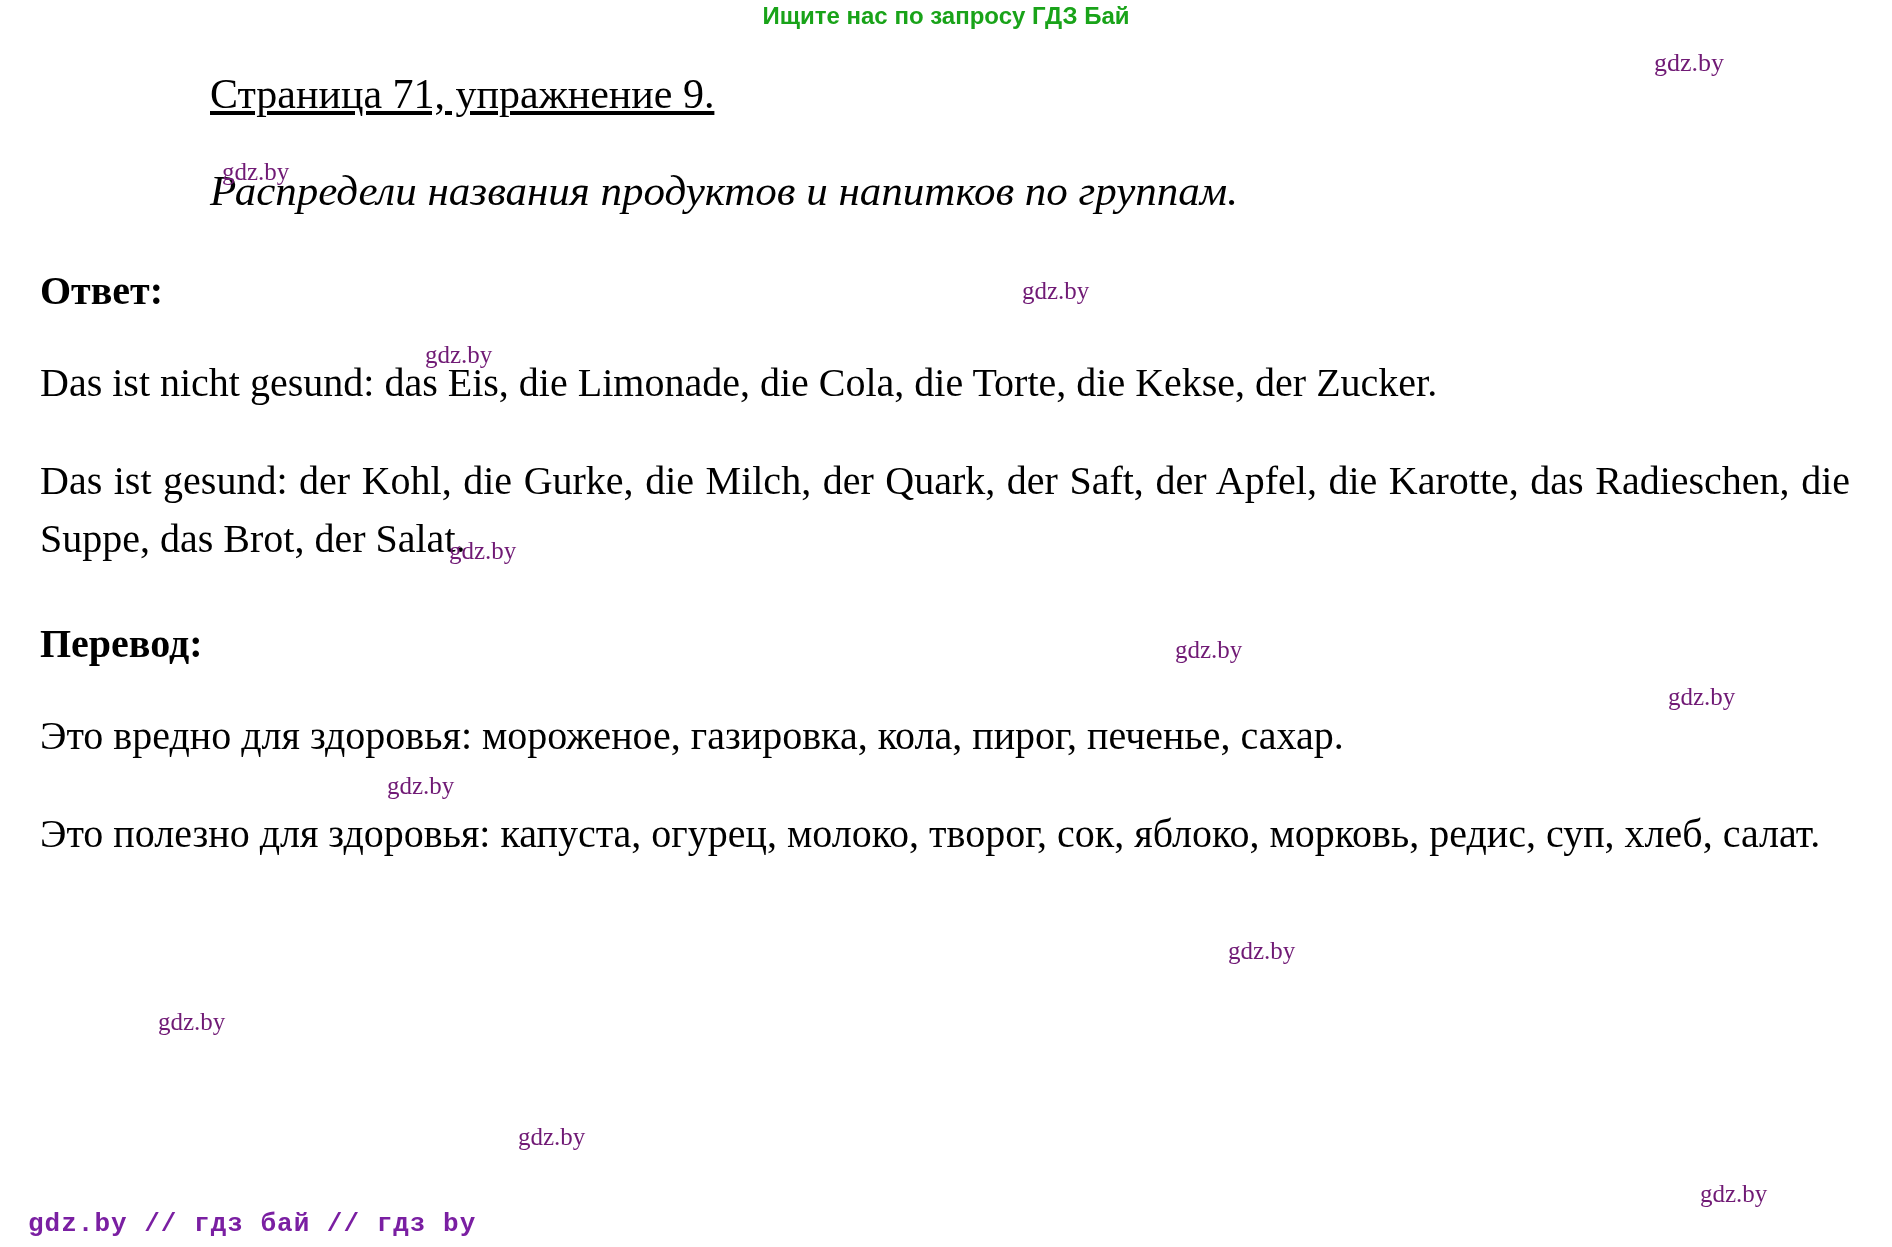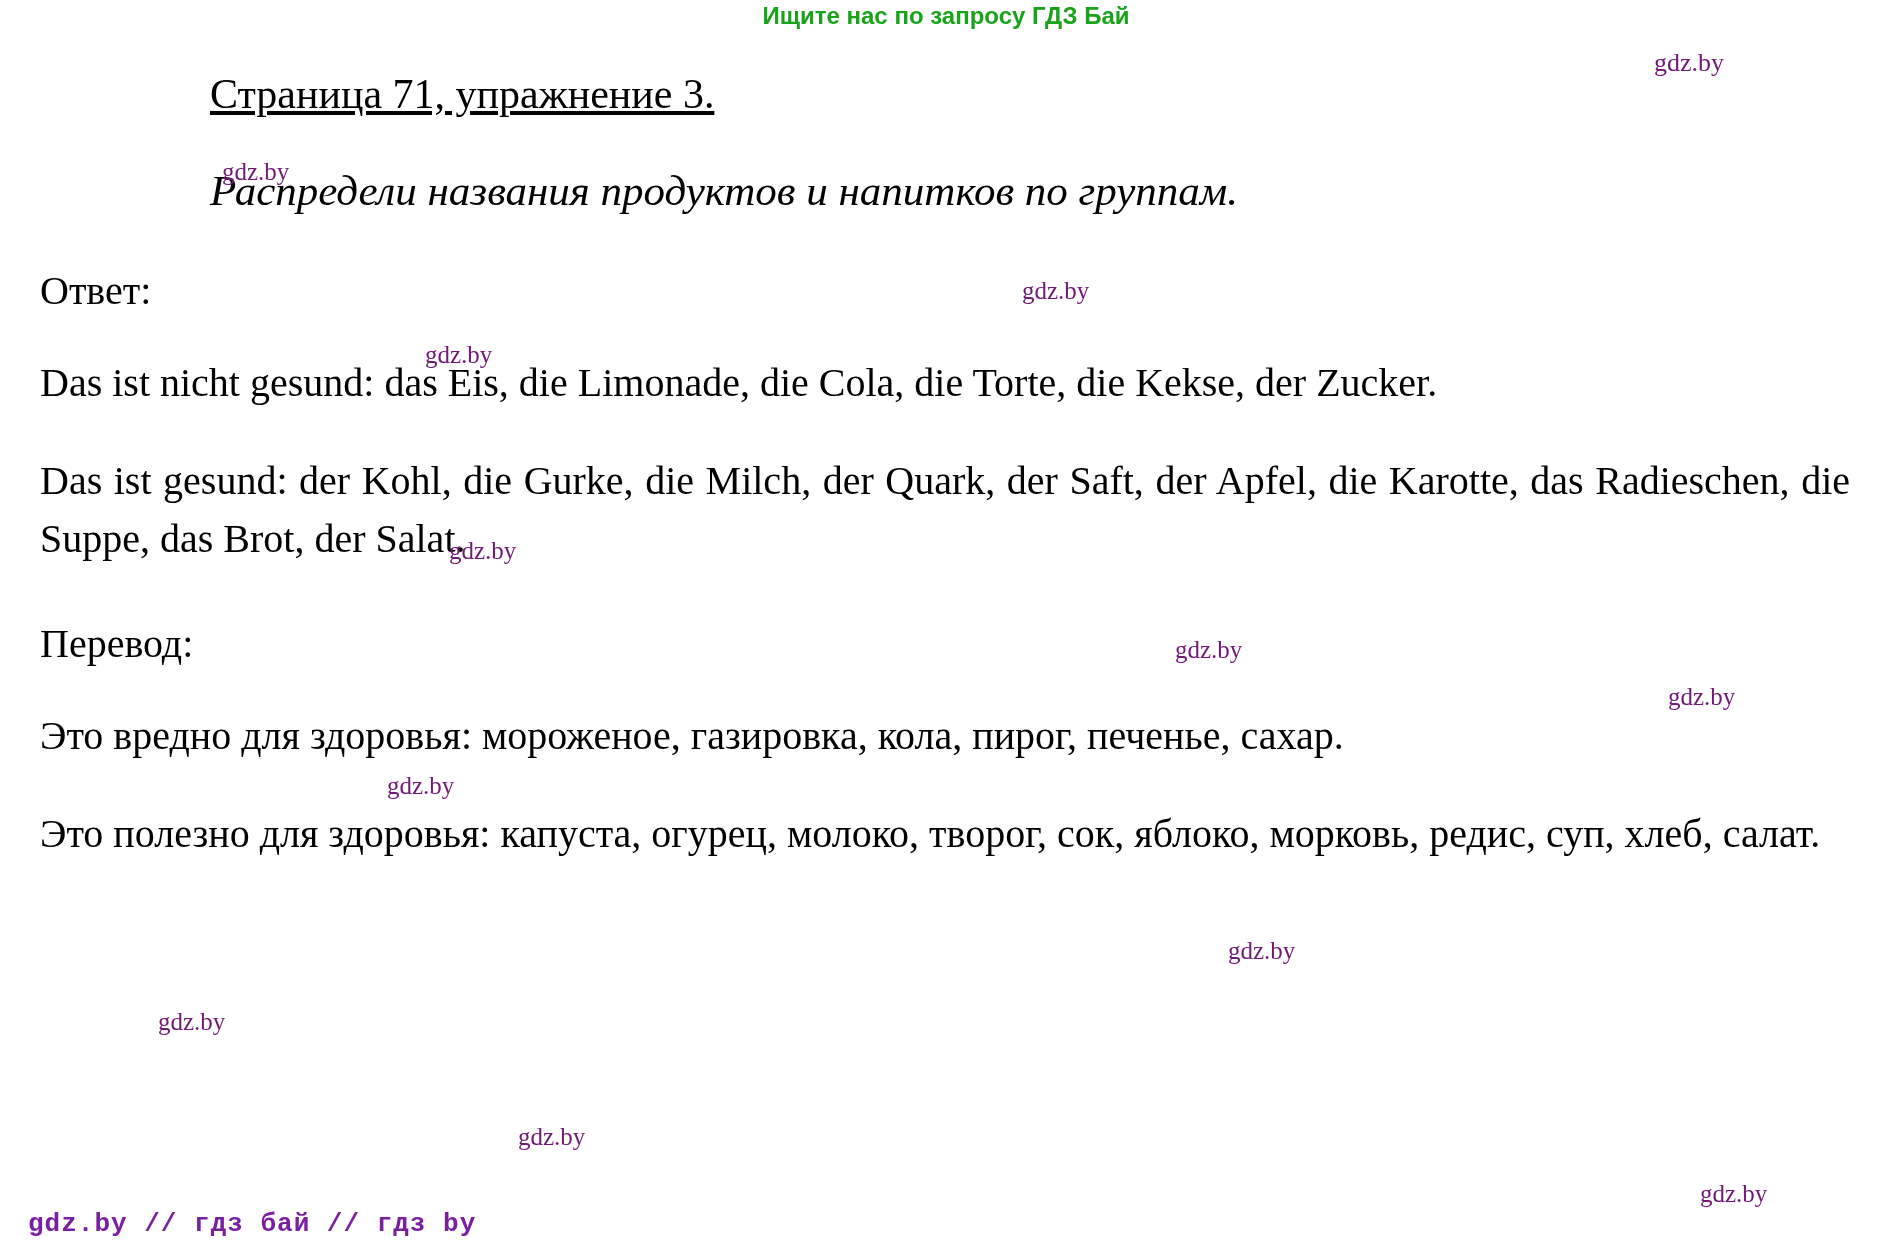--- a/index.html
+++ b/index.html
@@ -45,21 +45,21 @@
 
   .task-text {
     font-size: 43px;
     font-style: italic;
     margin-left: 170px;
     margin-top: 48px;
   }
 
   .section-heading {
     font-size: 40px;
-    font-weight: normal;
+    font-weight: bold;
     margin-top: 52px;
   }
 
   .para {
     font-size: 40px;
     margin-top: 40px;
     line-height: 1.45;
     text-align: justify;
     text-align-last: left;
   }
@@ -91,21 +91,21 @@
     margin-left: 28px;
   }
 </style>
 </head>
 <body>
 
 <div class="top-banner">Ищите нас по запросу ГДЗ Бай</div>
 
 <div class="content">
 
-  <div class="page-title">Страница 71, упражнение 3.</div>
+  <div class="page-title">Страница 71, упражнение 9.</div>
 
   <div class="task-text">Распредели названия продуктов и напитков по группам.</div>
 
   <div class="section-heading">Ответ:</div>
 
   <div class="para justified">Das ist nicht gesund: das Eis, die Limonade, die Cola, die Torte, die Kekse, der Zucker.</div>
 
   <div class="para justified">Das ist gesund: der Kohl, die Gurke, die Milch, der Quark, der Saft, der Apfel, die Karotte, das Radieschen, die Suppe, das Brot, der Salat.</div>
 
   <div class="section-heading">Перевод:</div>

